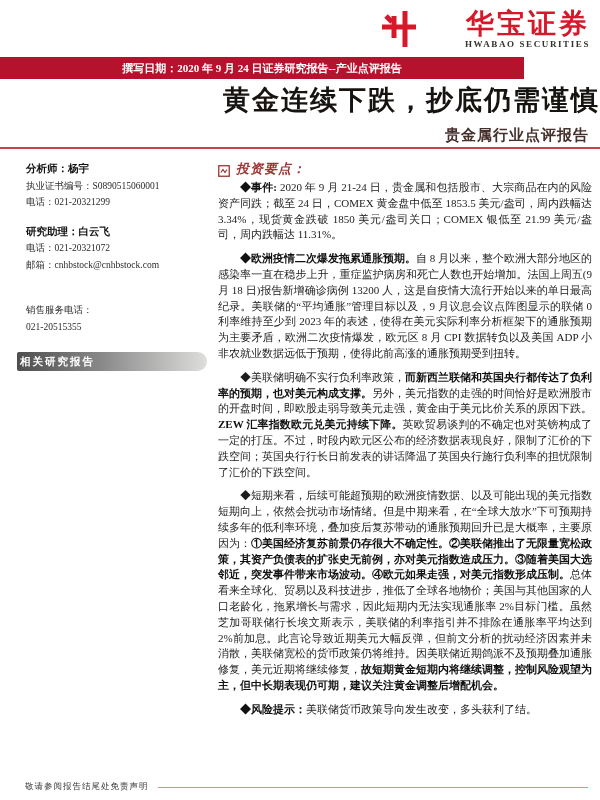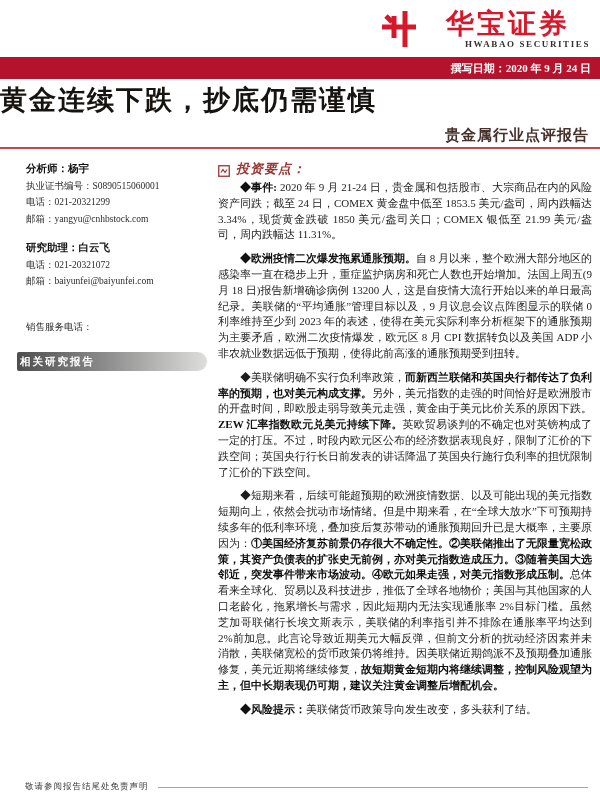--- a/index.html
+++ b/index.html
@@ -3,30 +3,30 @@
 <meta charset="utf-8">
 <style>
   * { margin:0; padding:0; box-sizing:border-box; }
   html,body { background:#ffffff; }
   body { width:600px; font-family:"Liberation Serif", serif; }
   .page { position:relative; width:600px; height:800px; background:#fff; overflow:hidden; }
 
   
   .logo { position:absolute; top:9px; right:10px; display:flex; align-items:flex-start; gap:7px; }
   .logo-mark { display:block; width:40px; height:40px; }
-  .logo-text { display:flex; flex-direction:column; align-items:center; }
+  .logo-text { display:flex; flex-direction:column; align-items:flex-end; }
   .logo-cn { font-size:28px; font-weight:bold; color:#d7182a; letter-spacing:3px; line-height:30px; white-space:nowrap; }
   .logo-en { font-size:9px; font-weight:bold; color:#33322f; letter-spacing:1.6px; line-height:11px; white-space:nowrap;margin-left:39px; }
 
-  .red-bar { position:absolute; top:57px; left:0; width:600px; height:22px; background:#b5122d;
-             display:flex; justify-content:flex-end; align-items:center; padding:0 9px;
+  .red-bar { position:absolute; top:57px; left:0; width:524px; height:22px; background:#b5122d;
+             display:flex; justify-content:center; align-items:center; padding:0 9px;
              color:#ffffff; font-size:11px; font-weight:bold; }
 
-  .title { position:absolute; top:82px; left:0; width:600px; text-align:left;
-           font-size:27px; font-weight:bold; color:#171310; letter-spacing:2px; }
+  .title { position:absolute; top:82px; left:0; width:600px; text-align:right;
+           font-size:27px; font-weight:bold; color:#171310; letter-spacing:2px;padding-left:12px; }
 
   .subtitle { position:absolute; top:126px; right:11px; font-size:15px; font-weight:bold;
               color:#46302c; letter-spacing:1px;margin-left:44px; }
 
   .title-rule { position:absolute; top:147px; left:0; width:600px; height:2px; background:#c5474e; }
 
   
   .sidebar { position:absolute; top:161px; left:26px; width:182px; color:#222; }
   .sb-item { font-size:9.5px; line-height:16.5px; color:#2a2a2a; white-space:nowrap; }
   .sb-name { font-size:10.5px; font-weight:bold; color:#111; }
@@ -66,37 +66,38 @@
       </svg>
     </span>
     <span class="logo-text">
       <span class="logo-cn">华宝证券</span>
       <span class="logo-en">HWABAO SECURITIES</span>
     </span>
   </div>
 
   <div class="red-bar">
     <span>撰写日期：2020 年 9 月 24 日</span>
+    <span>证券研究报告--产业点评报告</span>
   </div>
 
   <h1 class="title">黄金连续下跌，抄底仍需谨慎</h1>
   <div class="subtitle">贵金属行业点评报告</div>
   <div class="title-rule"></div>
 
   <aside class="sidebar">
     <div class="sb-item sb-name">分析师：杨宇</div>
     <div class="sb-item">执业证书编号：S0890515060001</div>
     <div class="sb-item">电话：021-20321299</div>
-    <div class="sb-item">邮箱：yangyu@cnhbstock.com</div>
     <div class="gap-sm"></div>
     <div class="sb-item sb-name">研究助理：白云飞</div>
     <div class="sb-item">电话：021-20321072</div>
-    <div class="sb-item">邮箱：baiyunfei@baiyunfei.com</div>
+    <div class="sb-item">邮箱：cnhbstock@cnhbstock.com</div>
     <div class="gap-md"></div>
     <div class="sb-item">销售服务电话：</div>
+    <div class="sb-item">021-20515355</div>
     <div class="gap-lg"></div>
     <div class="related-bar">相关研究报告</div>
   </aside>
 
   <main class="content">
     <div class="section-head">
       <span class="section-icon">
         <svg viewBox="0 0 12 12" width="12" height="12">
           <rect x="0.75" y="0.75" width="10.5" height="10.5" fill="none" stroke="#9a3633" stroke-width="1.3"></rect>
           <path d="M3 7.5 L5 4.5 L7 7.5 L9 4.5" fill="none" stroke="#9a3633" stroke-width="1.1"></path>

